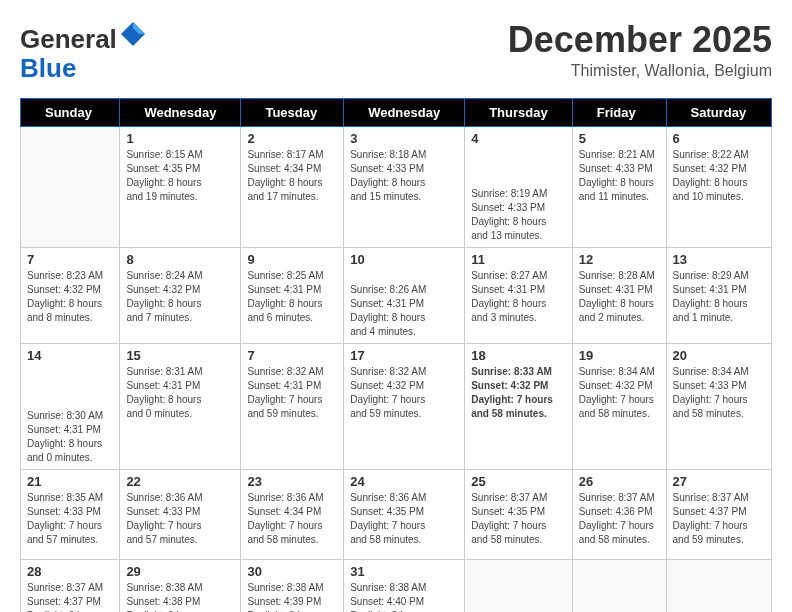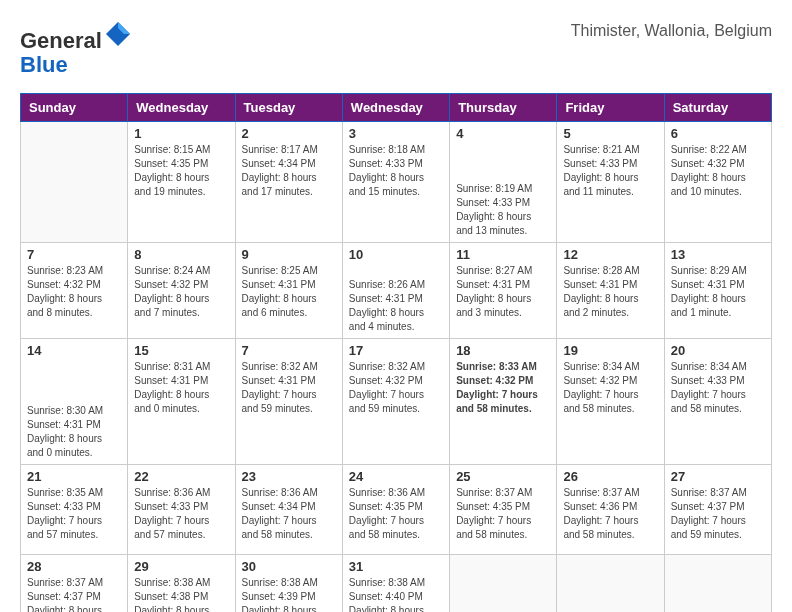--- a/index.html
+++ b/index.html
@@ -14,21 +14,21 @@
       display: flex;
       justify-content: space-between;
       align-items: flex-start;
       margin-bottom: 16px;
     }
     .logo {
       display: flex;
       align-items: center;
     }
     .logo-text {
-      font-size: 22px;
+      font-size: 26px;
       font-weight: bold;
       line-height: 1.1;
     }
     .logo-general { color: #333; }
     .logo-blue { color: #1565C0; }
     .logo-icon {
       width: 28px;
       height: 28px;
       margin-left: 2px;
     }
@@ -45,24 +45,24 @@
       font-size: 16px;
       color: #555;
       margin-top: 2px;
     }
     .calendar {
       width: 100%;
       border-collapse: collapse;
       border: 1px solid #ccc;
     }
     .calendar th {
-      background-color: #701a75;
+      background-color: #000000;
       color: #fff;
       text-align: left;
-      padding: 6px 8px;
+      padding: 6px 24px;
       font-size: 13px;
       font-weight: bold;
       border: 1px solid #1565C0;
     }
     .calendar td {
       border: 1px solid #ccc;
       vertical-align: top;
       padding: 4px 6px;
       font-size: 10.5px;
       color: #333;
@@ -95,20 +95,21 @@
             <polygon points="14,2 26,14 14,26 2,14" fill="#1565C0"></polygon>
             <polygon points="14,2 26,14 20,14 14,8" fill="#42A5F5"></polygon>
           </svg>
       </div>
       <div class="logo-text">
         <span class="logo-blue">Blue</span>
       </div>
     </div>
   </div>
   <div class="title-area">
+    <div class="month-title">December 2025</div>
     <div class="subtitle">Thimister, Wallonia, Belgium</div>
   </div>
 </div>
 
 <table class="calendar">
   <thead>
     <tr>
     <th>Sunday</th>
         <th>Wednesday</th>
         <th>Tuesday</th>

